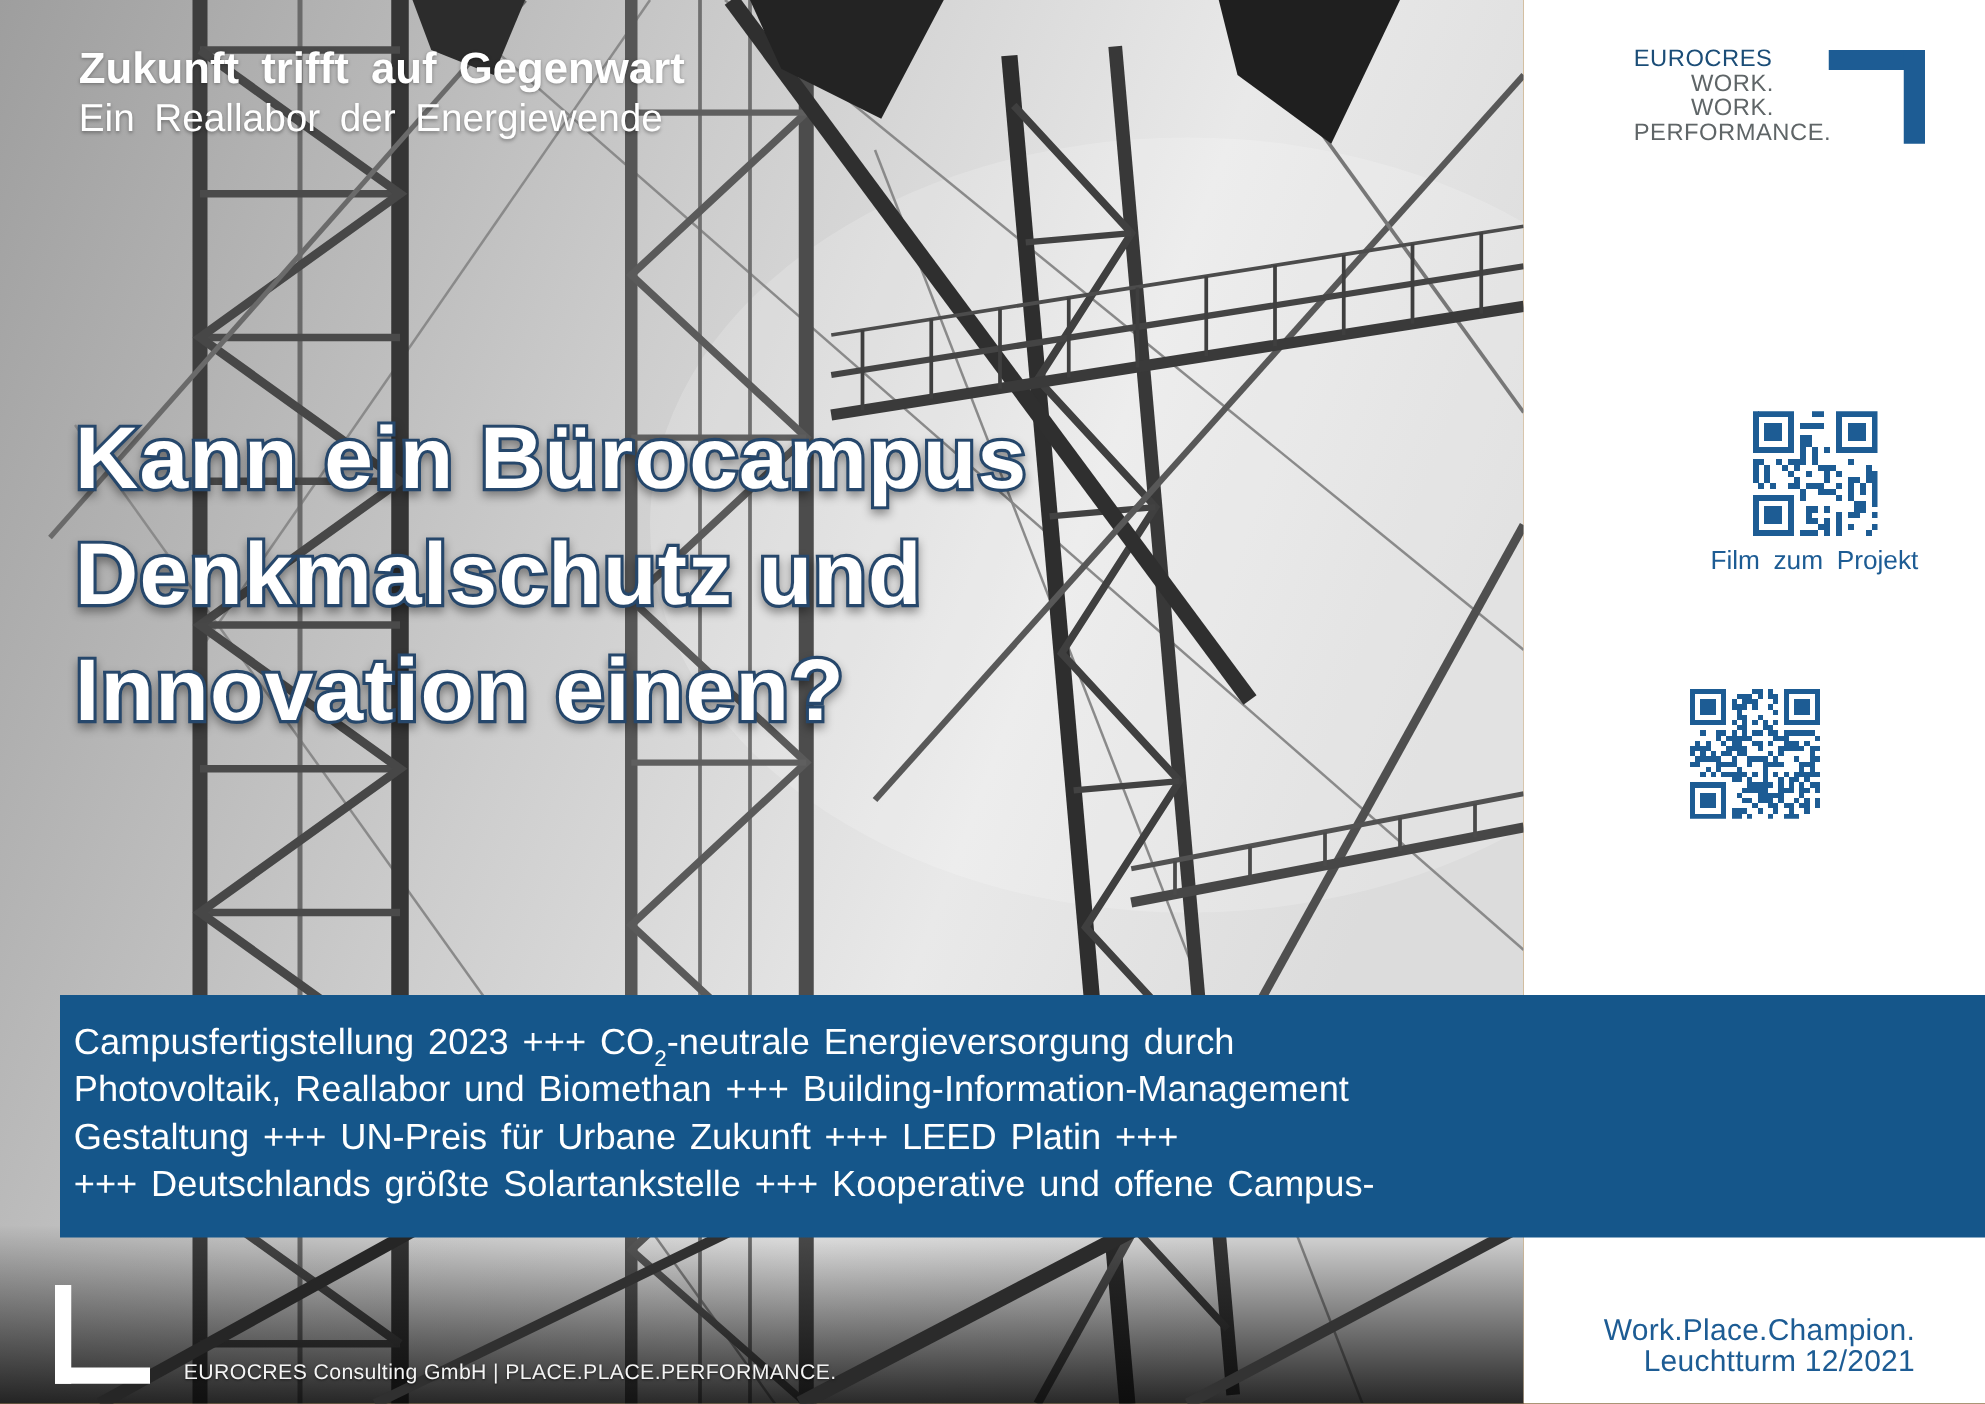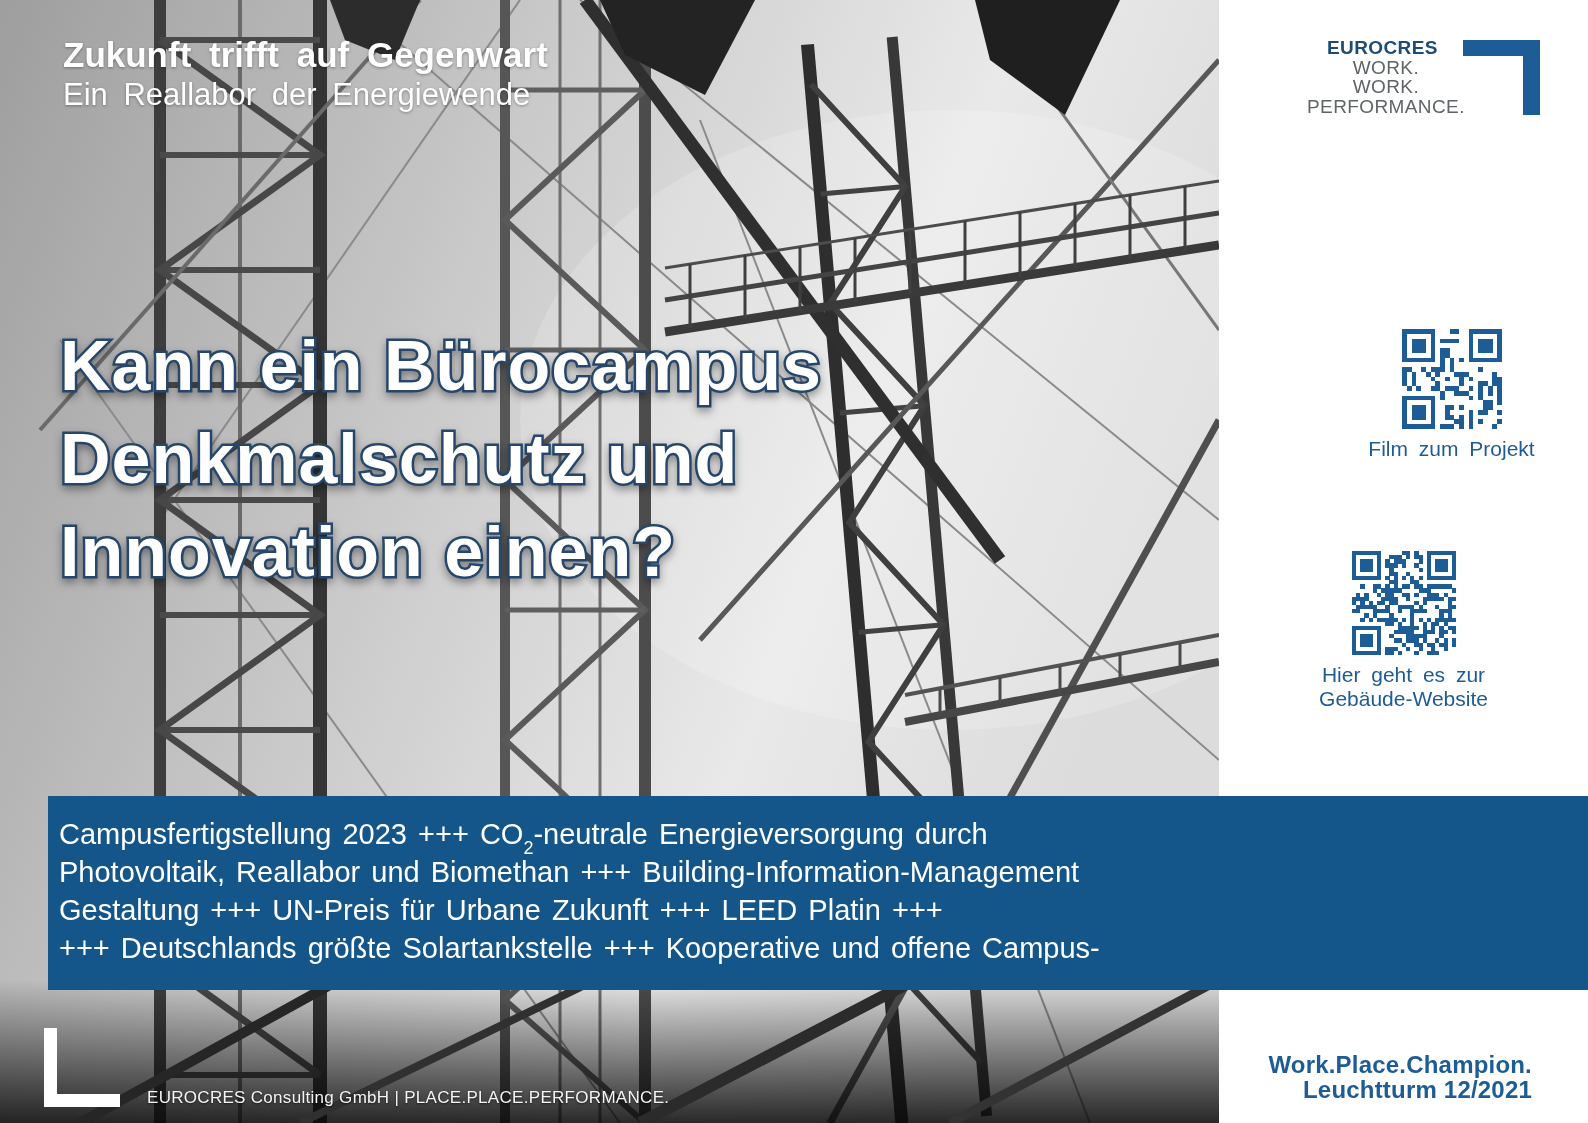--- a/index.html
+++ b/index.html
@@ -25,32 +25,32 @@
   .corner-l{position:absolute;left:44px;top:1028px;width:76px;height:79px;}
   .corner-l .v{position:absolute;left:0;top:0;width:13px;height:79px;background:#fff;}
   .corner-l .h{position:absolute;left:0;bottom:0;width:76px;height:13px;background:#fff;}
   .footer-company{
     position:absolute;left:147px;top:1088px;color:#f4f4f4;font-size:17px;letter-spacing:.3px;
     text-shadow:0 1px 2px rgba(0,0,0,.6);
   }
   
   .sidebar{position:absolute;left:1219px;top:0;width:369px;height:1123px;background:#ffffff;}
   .logo{position:absolute;left:88px;top:38px;line-height:19.5px;font-size:19px;letter-spacing:.4px;}
-  .logo-brand{font-weight:bold;color:var(--eurocres-blue);margin-left:20px;}
+  .logo-brand{font-weight:normal;color:var(--eurocres-blue);}
   .logo-line{color:var(--logo-gray);text-align:center;}
   .logo-bracket{position:absolute;left:244px;top:40px;width:77px;height:75px;}
   .logo-bracket .h{position:absolute;left:0;top:0;width:77px;height:16px;background:var(--corporate-blue);}
   .logo-bracket .v{position:absolute;right:0;top:0;width:17px;height:75px;background:var(--corporate-blue);}
   .qr-block{position:absolute;left:0;width:100%;display:flex;flex-direction:column;align-items:center;}
   .qr-block.qr1{top:329px;padding-left:48px;}
   .qr-block.qr2{top:551px;}
   .qr-caption{margin-top:8px;color:var(--corporate-blue);font-size:21px;word-spacing:5px;line-height:24px;text-align:center;}
   .champion{
     position:absolute;right:56px;bottom:21px;text-align:right;
-    color:var(--corporate-blue);font-weight:bold;font-size:24px;line-height:25px;letter-spacing:.2px;
+    color:var(--corporate-blue);font-weight:normal;font-size:24px;line-height:25px;letter-spacing:.2px;
   }
   
   .banner{
     position:absolute;left:48px;top:796px;width:1540px;height:194px;
     background:var(--banner-blue);color:#fff;
   }
   .banner-text{padding:19px 20px 0 11px;font-size:29px;line-height:38px;word-spacing:3px;}
   .bline sub{font-size:0.62em;position:relative;top:0.18em;line-height:0;}
 </style>
 </head>
@@ -719,24 +719,20 @@
             <rect x="24.96" y="99.84" width="4.22" height="4.22"></rect>
             <rect x="33.28" y="99.84" width="4.22" height="4.22"></rect>
             <rect x="37.44" y="99.84" width="4.22" height="4.22"></rect>
             <rect x="45.76" y="99.84" width="4.22" height="4.22"></rect>
             <rect x="62.40" y="99.84" width="4.22" height="4.22"></rect>
             <rect x="74.88" y="99.84" width="4.22" height="4.22"></rect>
             <rect x="79.04" y="99.84" width="4.22" height="4.22"></rect>
             <rect x="83.20" y="99.84" width="4.22" height="4.22"></rect>
           </g>
         </svg>
-      <div class="qr-caption">
-        <div>Hier geht es zur</div>
-        <div>Gebäude-Website</div>
-      </div>
     </div>
 
     <div class="champion">
       <div>Work.Place.Champion.</div>
       <div>Leuchtturm 12/2021</div>
     </div>
   </div>
 
   <div class="banner">
     <div class="banner-text">

